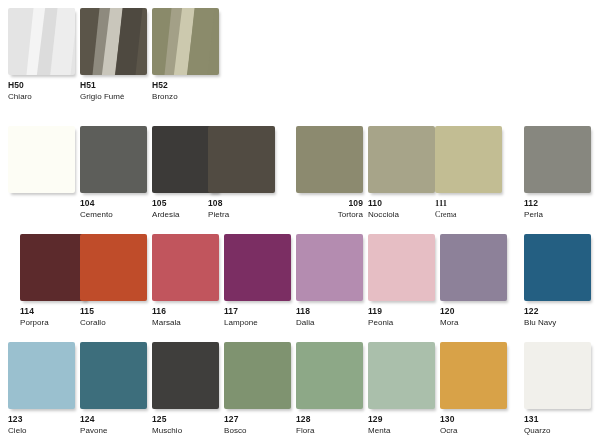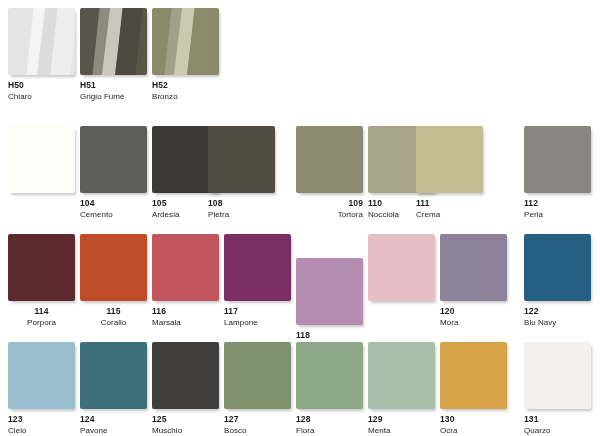--- a/index.html
+++ b/index.html
@@ -151,73 +151,77 @@
           <span class="name">Tortora</span>
         </div>
       </div>
       <div class="cell" style="left: 368px;">
         <div class="swatch" style="background: rgb(167, 164, 137);"></div>
         <div class="label">
           <span class="code">110</span>
           <span class="name">Nocciola</span>
         </div>
       </div>
-      <div class="cell" style="left: 416px;">
+      <div class="cell" style="left: 435px; font-family: Liberation Serif, serif;">
         <div class="swatch" style="background: rgb(194, 189, 147);"></div>
         <div class="label">
           <span class="code">111</span>
           <span class="name">Crema</span>
         </div>
       </div>
       <div class="cell" style="left: 524px;">
         <div class="swatch" style="background: rgb(135, 135, 127);"></div>
         <div class="label">
           <span class="code">112</span>
           <span class="name">Perla</span>
         </div>
       </div>
     </div>
     <div class="row" style="top: 234px;">
-      <div class="cell" style="left: 8px; text-align: center;">
+      <div class="cell" style="left: 20px;">
         <div class="swatch" style="background: rgb(92, 42, 44);"></div>
         <div class="label">
           <span class="code">114</span>
           <span class="name">Porpora</span>
         </div>
       </div>
-      <div class="cell" style="left: 80px; text-align: center;">
+      <div class="cell" style="left: 80px;">
         <div class="swatch" style="background: rgb(191, 76, 42);"></div>
         <div class="label">
           <span class="code">115</span>
           <span class="name">Corallo</span>
         </div>
       </div>
       <div class="cell" style="left: 152px;">
         <div class="swatch" style="background: rgb(193, 85, 93);"></div>
         <div class="label">
           <span class="code">116</span>
           <span class="name">Marsala</span>
         </div>
       </div>
       <div class="cell" style="left: 224px;">
         <div class="swatch" style="background: rgb(123, 46, 99);"></div>
         <div class="label">
           <span class="code">117</span>
           <span class="name">Lampone</span>
         </div>
       </div>
-      <div class="cell" style="left: 296px; margin-top: 24px;">
+      <div class="cell" style="left: 296px;">
         <div class="swatch" style="background: rgb(180, 140, 176);"></div>
         <div class="label">
           <span class="code">118</span>
           <span class="name">Dalia</span>
         </div>
       </div>
       <div class="cell" style="left: 368px;">
         <div class="swatch" style="background: rgb(230, 190, 196);"></div>
+        <div class="label">
+          <span class="code">119</span>
+          <span class="name">Peonia</span>
+        </div>
       </div>
       <div class="cell" style="left: 440px;">
         <div class="swatch" style="background: rgb(141, 129, 153);"></div>
         <div class="label">
           <span class="code">120</span>
           <span class="name">Mora</span>
         </div>
       </div>
       <div class="cell" style="left: 524px;">
         <div class="swatch" style="background: rgb(36, 95, 130);"></div>

